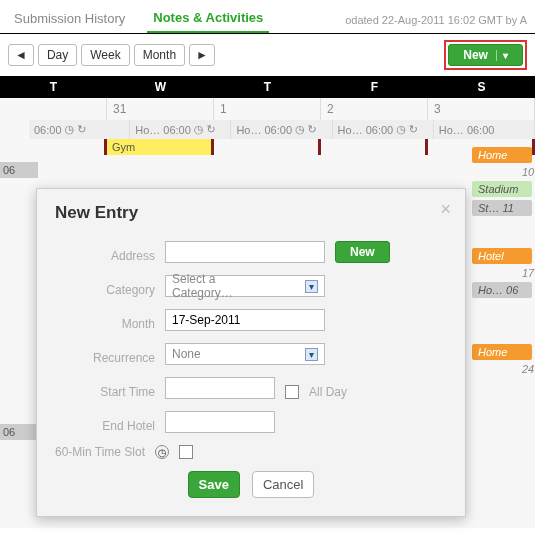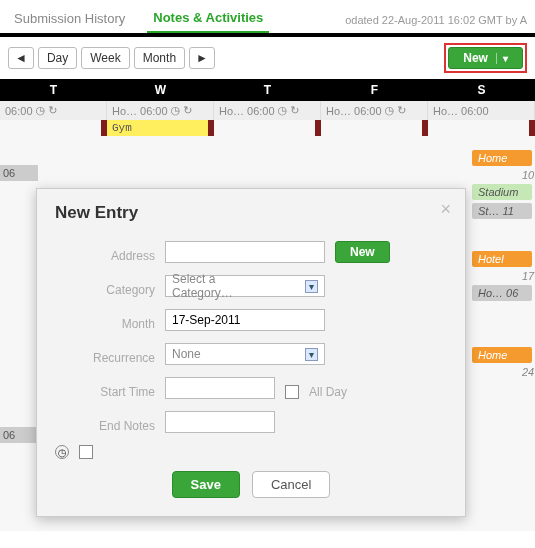--- a/index.html
+++ b/index.html
@@ -1,39 +1,39 @@
 <!DOCTYPE html>
 <html><head>
 <meta charset="utf-8">
 <style>
   * { box-sizing: border-box; margin: 0; padding: 0; }
   body { font-family: Arial, sans-serif; font-size: 12px; color: #333; background: #fff; width: 535px; height: 548px; overflow: hidden; position: relative; }
   
-  .tab-row { display: flex; align-items: center; border-bottom: 4px solid #000000; padding: 6px 8px 0 8px; font-size: 13px; gap: 16px; }
+  .tab-row { display: flex; align-items: center; border-bottom: 1px solid #000000; padding: 6px 8px 0 8px; font-size: 13px; gap: 16px; }
   .tab { color: #888; padding: 4px 6px 6px 6px; cursor: pointer; }
   .tab.active { color: #2aa62a; font-weight: bold; border-bottom: 2px solid #2aa62a; }
   .updated-note { margin-left: auto; color:#999; font-size:11px; white-space: nowrap; overflow:hidden; text-overflow: clip; }
   
   .tool-row { display: flex; align-items: center; padding: 6px 8px; gap:4px; }
   .pill { border:1px solid #bbb; background:#fff; border-radius:3px; padding:3px 8px; font-size:12px; cursor:pointer; }
   .pill.arrow { padding:3px 6px; }
   .new-btn-wrap { margin-left:auto; border:2px solid #d33; padding:2px; }
   .new-btn { background:#3aa63a; color:#fff; font-weight:bold; padding:3px 14px; border-radius:3px; cursor:pointer; display:inline-flex; align-items:center; gap:8px; border:1px solid #2b8b2b; }
   .new-btn .caret { font-size:10px; background:#3aa63a; padding-left:6px; border-left:1px solid rgba(255,255,255,.5);}
   
   .cal-head { display:flex; background:#000; color:#fff; font-weight:bold; }
   .cal-head div { flex:1; text-align:center; padding:4px 0; font-size:12px; }
   
   .cal-body { position:relative; height:430px; background:#f7f7f7; overflow:hidden; }
   .daynum-row { display:flex; }
   .daynum { flex:1; padding:4px 6px; color:#888; border-right:1px solid #ddd; font-size:12px; }
-  .time-row { display:flex; }
+  .time-row { display:flex;padding-left:29px; }
   .timecell { flex:1; color:#888; font-size:11px; padding:3px 5px; border-right:1px solid #ddd; background:#eee; display:flex; align-items:center; gap:3px; }
   .gym-row { display:flex; }
-  .gymcell { flex:1; background:#ffef5e; color:#555; font-size:11px; padding:2px 5px; border-right:6px solid #7f1d1d; overflow:hidden;font-family:Liberation Mono, monospace; }
+  .gymcell { flex:1; background:#ffef5e; color:#555; font-size:11px; padding:2px 5px; border-right:3px solid #7f1d1d; overflow:hidden; }
   
   .side-strip { position:absolute; right:0; top:0; width:66px; height:100%;font-style:italic; }
   .chip { font-size:11px; padding:2px 6px; margin:3px 3px; border-radius:2px; overflow:hidden; white-space:nowrap; }
   .orange { background:#f59a2e; color:#fff; }
   .green { background:#c5e8b6; color:#555; }
   .grey { background:#ccc; color:#555; }
   .num { color:#888; font-size:11px; padding-left:6px;margin-left:47px; }
   
   .modal { position:absolute; left:36px; top:188px; width:430px; background:#f3f3f3; border:1px solid #ccc; box-shadow:0 3px 12px rgba(0,0,0,.25); padding:14px 18px 18px 18px; }
   .modal h2 { font-size:17px; font-weight:bold; color:#333; margin-bottom:18px; }
@@ -42,21 +42,21 @@
   .form-row label { width:100px; text-align:right; color:#aaa; font-size:12px; }
   .ctl { border:1px solid #bbb; background:#fff; padding:3px 6px; font-size:12px; height:22px; }
   .ctl.input { width:160px; }
   .ctl.select { width:160px; display:flex; justify-content:space-between; align-items:center; color:#888;gap:32px; }
   .sel-caret { background:#d9e7ff; border:1px solid #89b; color:#356; padding:0 3px; font-size:10px; }
   .mini-new { background:#3aa63a; color:#fff; font-weight:bold; border:1px solid #2b8b2b; padding:3px 14px; border-radius:3px; cursor:pointer; }
   .allday { color:#aaa; font-size:12px; display:flex; align-items:center; gap:4px; }
   .checkbox { width:14px; height:14px; border:1px solid #888; background:#fff; display:inline-block; }
   .time-icon { border:1px solid #888; border-radius:50%; width:14px; height:14px; display:inline-flex; align-items:center; justify-content:center; font-size:10px; }
   .btn-row { display:flex; justify-content:center; gap:12px; margin-top:12px; }
-  .btn { padding:5px 18px; border-radius:4px; font-size:13px; cursor:pointer; border:1px solid; }
+  .btn { padding:5px 10px; border-radius:4px; font-size:13px; cursor:pointer; border:1px solid; }
   .btn.save { background:#3aa63a; color:#fff; font-weight:bold; border-color:#2b8b2b; }
   .btn.cancel { background:#fff; color:#555; border-color:#bbb; }
   .left-timecol { position:absolute; left:0; top:0; width:38px; }
   .left-time { background:#ccc; color:#555; font-size:11px; padding:2px 3px; margin-bottom:52px; margin-top:64px; }
 </style>
 </head>
 <body>
 
 <div class="tab-row">
   <span class="tab">Submission History</span>
@@ -80,20 +80,27 @@
 
 <div class="cal-head">
   <div>T</div>
   <div>W</div>
   <div>T</div>
   <div>F</div>
   <div>S</div>
 </div>
 
 <div class="cal-body">
+  <div class="daynum-row">
+    <div class="daynum"></div>
+    <div class="daynum">31</div>
+    <div class="daynum">1</div>
+    <div class="daynum">2</div>
+    <div class="daynum">3</div>
+  </div>
   <div class="time-row">
     <div class="timecell">
       <span>06:00</span>
       <span>◷</span>
       <span>↻</span>
     </div>
     <div class="timecell">
       <span>Ho…</span>
       <span>06:00</span>
       <span>◷</span>
@@ -178,25 +185,26 @@
   </div>
 
   <div class="form-row">
     <label>Start Time</label>
     <input class="ctl input" style="width: 110px;" value="">
     <span class="checkbox"></span>
     <span class="allday">All Day</span>
   </div>
 
   <div class="form-row">
-    <label>End Notes</label>
+    <label>End Hotel</label>
     <input class="ctl input" style="width: 110px;" value="">
   </div>
 
   <div class="form-row">
+    <label style="width:auto;color:#aaa">60-Min Time Slot</label>
     <span class="time-icon">◷</span>
     <span class="checkbox"></span>
   </div>
 
   <div class="btn-row">
     <span class="btn save">Save</span>
     <span class="btn cancel">Cancel</span>
   </div>
 </div>
 

